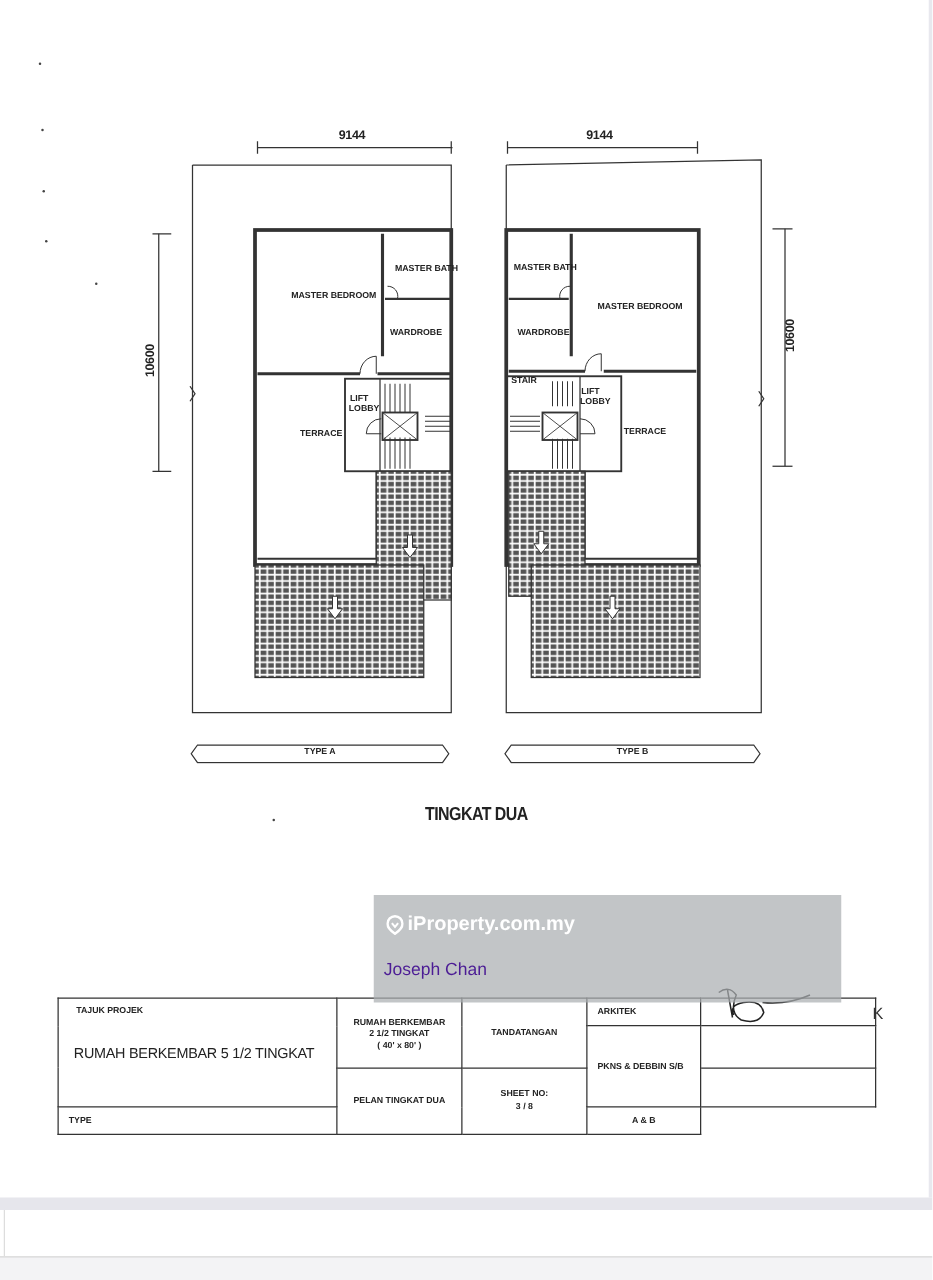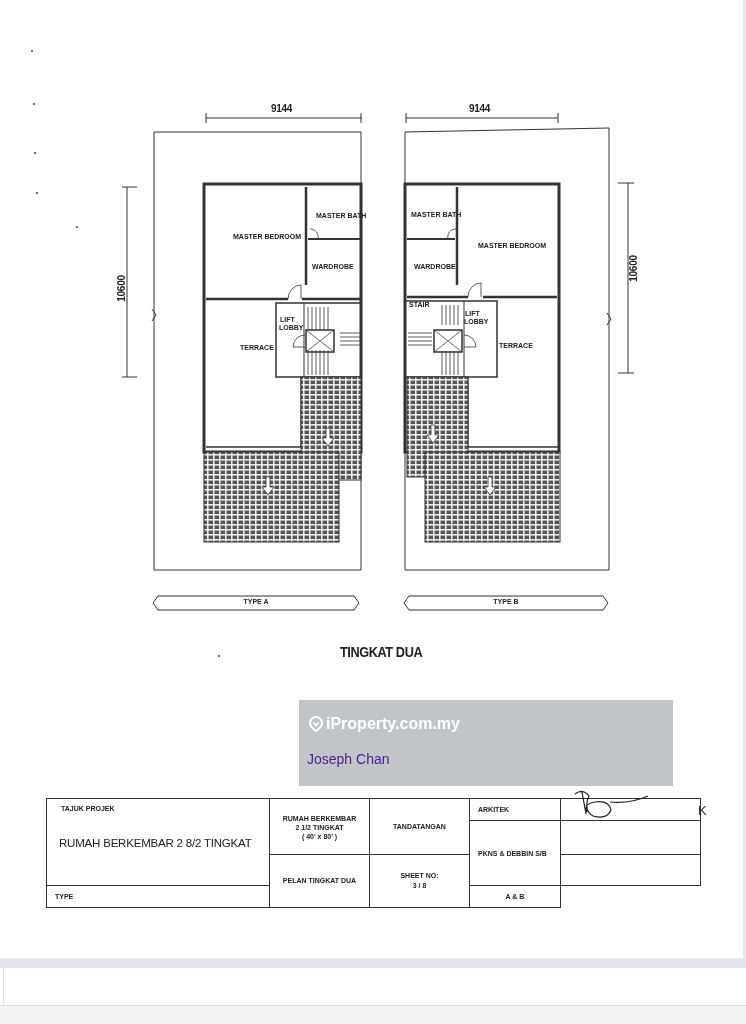--- a/index.html
+++ b/index.html
@@ -9,21 +9,21 @@
   .page2{position:absolute;left:3px;top:968px;width:743px;height:37px;background:#fff;border-left:1px solid #ddd;}
   .bottombar{position:absolute;left:0;top:1005px;width:746px;height:19px;background:#f3f3f5;border-top:1px solid #d8d8d8;}
   .dot{position:absolute;width:2px;height:2px;background:#444;border-radius:50%;}
   .dim{position:absolute;font-size:10px;font-weight:bold;font-family:"Liberation Sans Narrow","Liberation Sans",sans-serif;letter-spacing:-0.3px;}
   .dimv{transform:rotate(-90deg);transform-origin:center;}
   .plan-svg{position:absolute;}
   .label-room{font-size:7px;font-weight:bold;}
   .type-banner{position:absolute;height:16px;}
   .type-banner span{position:absolute;left:0;right:0;top:3px;text-align:center;font-size:7px;font-weight:bold;}
   .floor-title{position:absolute;left:340px;top:643px;font-size:15px;font-weight:bold;letter-spacing:-0.5px;transform:scaleX(0.85);transform-origin:left;}
-  .watermark{position:absolute;left:299px;top:700px;width:374px;height:86px;background:rgba(170,174,178,0.72);}
+  .watermark{position:absolute;left:299px;top:716px;width:374px;height:86px;background:rgba(170,174,178,0.72);}
   .wm-brand{position:absolute;left:10px;top:15px;color:#fff;font-size:16px;font-weight:bold;display:flex;align-items:center;gap:3px;}
   .wm-agent{position:absolute;left:8px;top:51px;color:#4c1d95;font-size:14px;}
   table.titleblock{position:absolute;left:46px;top:798px;border-collapse:collapse;}
   table.titleblock td{border:1.3px solid #333;font-size:7px;font-weight:bold;padding:0;vertical-align:middle;text-align:center;}
   .sig{position:absolute;left:570px;top:788px;}
   .tick{position:absolute;left:698px;top:803px;font-size:13px;color:#333;}
 </style>
 </head>
 <body>
 
@@ -198,21 +198,21 @@
   </div>
 </div>
 
 <div class="floor-title">TINGKAT DUA</div>
 
 <table class="titleblock">
   <tbody>
       <tr style="height:22px;">
     <td rowspan="3" style="width:222px;text-align:left;vertical-align:top;position:relative;height:86px;">
       <div style="position:absolute;left:14px;top:6px;font-size:7px;">TAJUK PROJEK</div>
-      <div style="position:absolute;left:12px;top:38px;font-size:11.5px;font-weight:normal;letter-spacing:-0.2px;white-space:nowrap;">RUMAH BERKEMBAR 2 8/2 TINGKAT</div>
+      <div style="position:absolute;left:12px;top:38px;font-size:11.5px;font-weight:normal;letter-spacing:-0.2px;white-space:nowrap;">RUMAH BERKEMBAR 5 1/2 TINGKAT</div>
     </td>
     <td rowspan="2" style="width:99px;line-height:9px;padding-top:2px;">
       <div>RUMAH BERKEMBAR</div>
       <div>2 1/2 TINGKAT</div>
       <div>( 40' x 80' )</div>
     </td>
     <td rowspan="2" style="width:99px;">
       <span>TANDATANGAN</span>
     </td>
     <td style="width:82px;text-align:left;padding-left:8px;">

